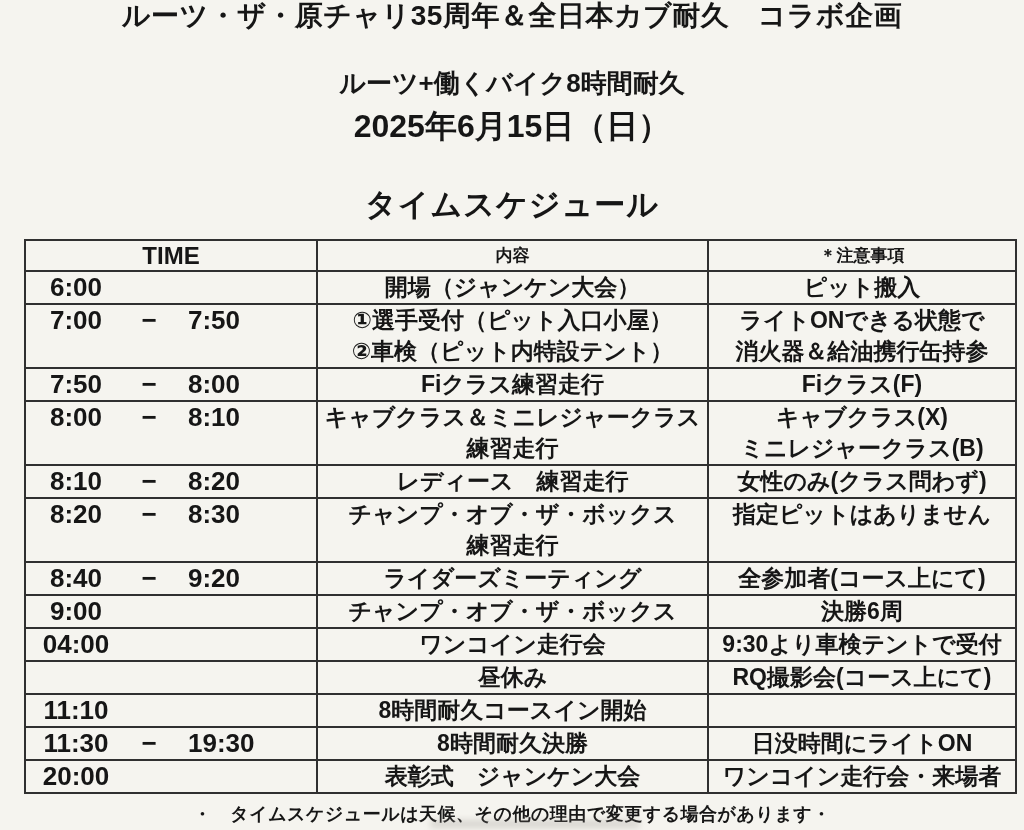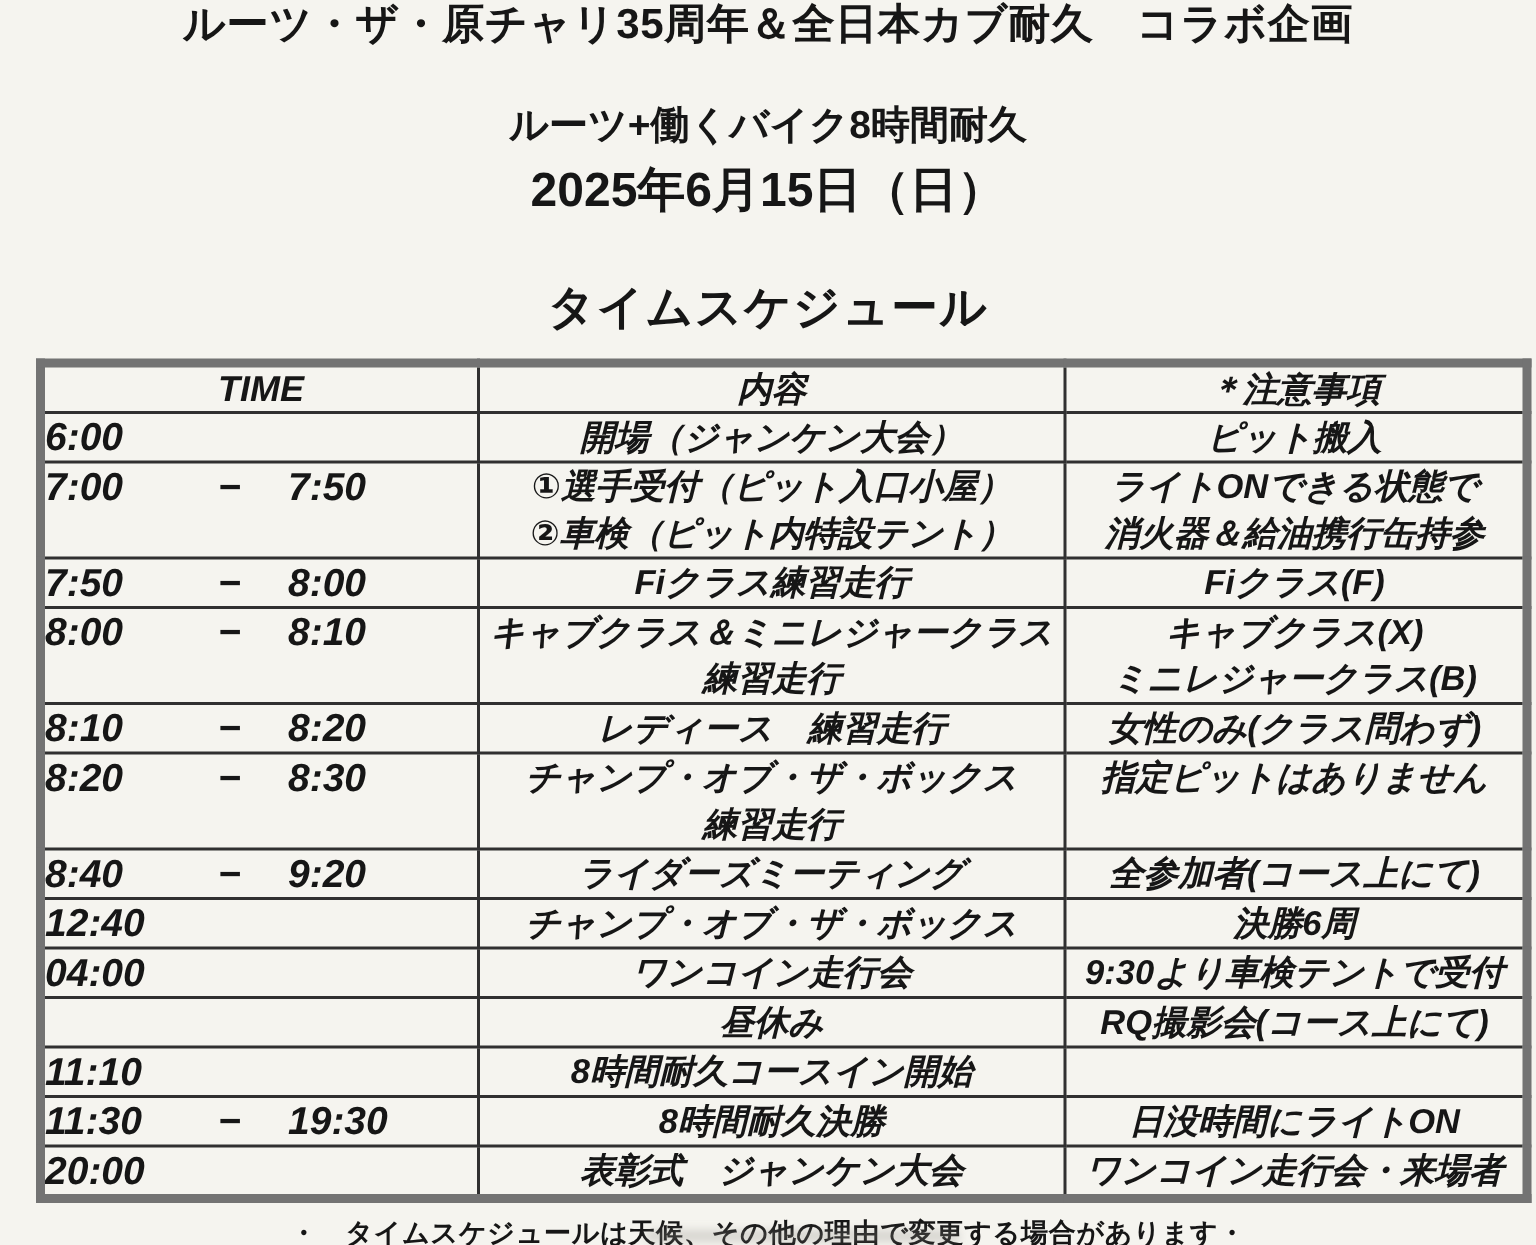--- a/index.html
+++ b/index.html
@@ -17,42 +17,41 @@
   .event-title    { font-size: 28px; line-height: 32px; letter-spacing: 0.5px; }
   .event-subtitle { margin-top: 36px; font-size: 26px; line-height: 30px; }
   .event-date     { margin-top: 10px; font-size: 32px; line-height: 36px; }
   .schedule-title { margin-top: 44px; font-size: 31px; line-height: 34px; letter-spacing: 1px; }
 
   table.schedule {
     margin: 17px 0 0 24px;
     width: 991px;
     border-collapse: collapse;
     table-layout: fixed;
-    border: 6px solid #737373;
-    font-style: italic;
+    border: 2px solid #737373;
   }
   table.schedule th, table.schedule td {
     border: 2px solid #303030;
     vertical-align: top;
     font-weight: bold;
     overflow: hidden;
   }
   col.c-time    { width: 292px; }
   col.c-content { width: 391px; }
   col.c-notes   { width: 308px; }
 
-  th { font-size: 23px; line-height: 29px; text-align: center; white-space: pre; }
+  th { font-size: 17px; line-height: 29px; text-align: center; white-space: pre; }
   th.col-time { font-size: 24px; }
 
   td .line { line-height: 31px; white-space: pre; }
   td.col-time { font-size: 26px; }
   td.col-time .line { line-height: 30px; }
   td.col-content, td.col-notes { font-size: 23px; text-align: center; }
 
-  .t-start { display: inline-block; width: 100px; text-align: left; }
+  .t-start { display: inline-block; width: 100px; text-align: center; }
   .t-dash  { display: inline-block; width: 46px; text-align: center; }
   .t-end   { display: inline-block; padding-left: 16px; }
 
   .footnote {
     margin-top: 9px;
     text-align: center;
     font-size: 18px;
     line-height: 22px;
     letter-spacing: 0.5px;
     white-space: pre;
@@ -168,21 +167,21 @@
           </td>
           <td class="col-content">
             <div class="line">ライダーズミーティング</div>
           </td>
           <td class="col-notes">
             <div class="line">全参加者(コース上にて)</div>
           </td>
         </tr>
         <tr>
           <td class="col-time">
-            <div class="line"><span class="t-start">12:40</span></div>
+            <div class="line"><span class="t-start">9:00</span></div>
           </td>
           <td class="col-content">
             <div class="line">チャンプ・オブ・ザ・ボックス</div>
           </td>
           <td class="col-notes">
             <div class="line">決勝6周</div>
           </td>
         </tr>
         <tr>
           <td class="col-time">

